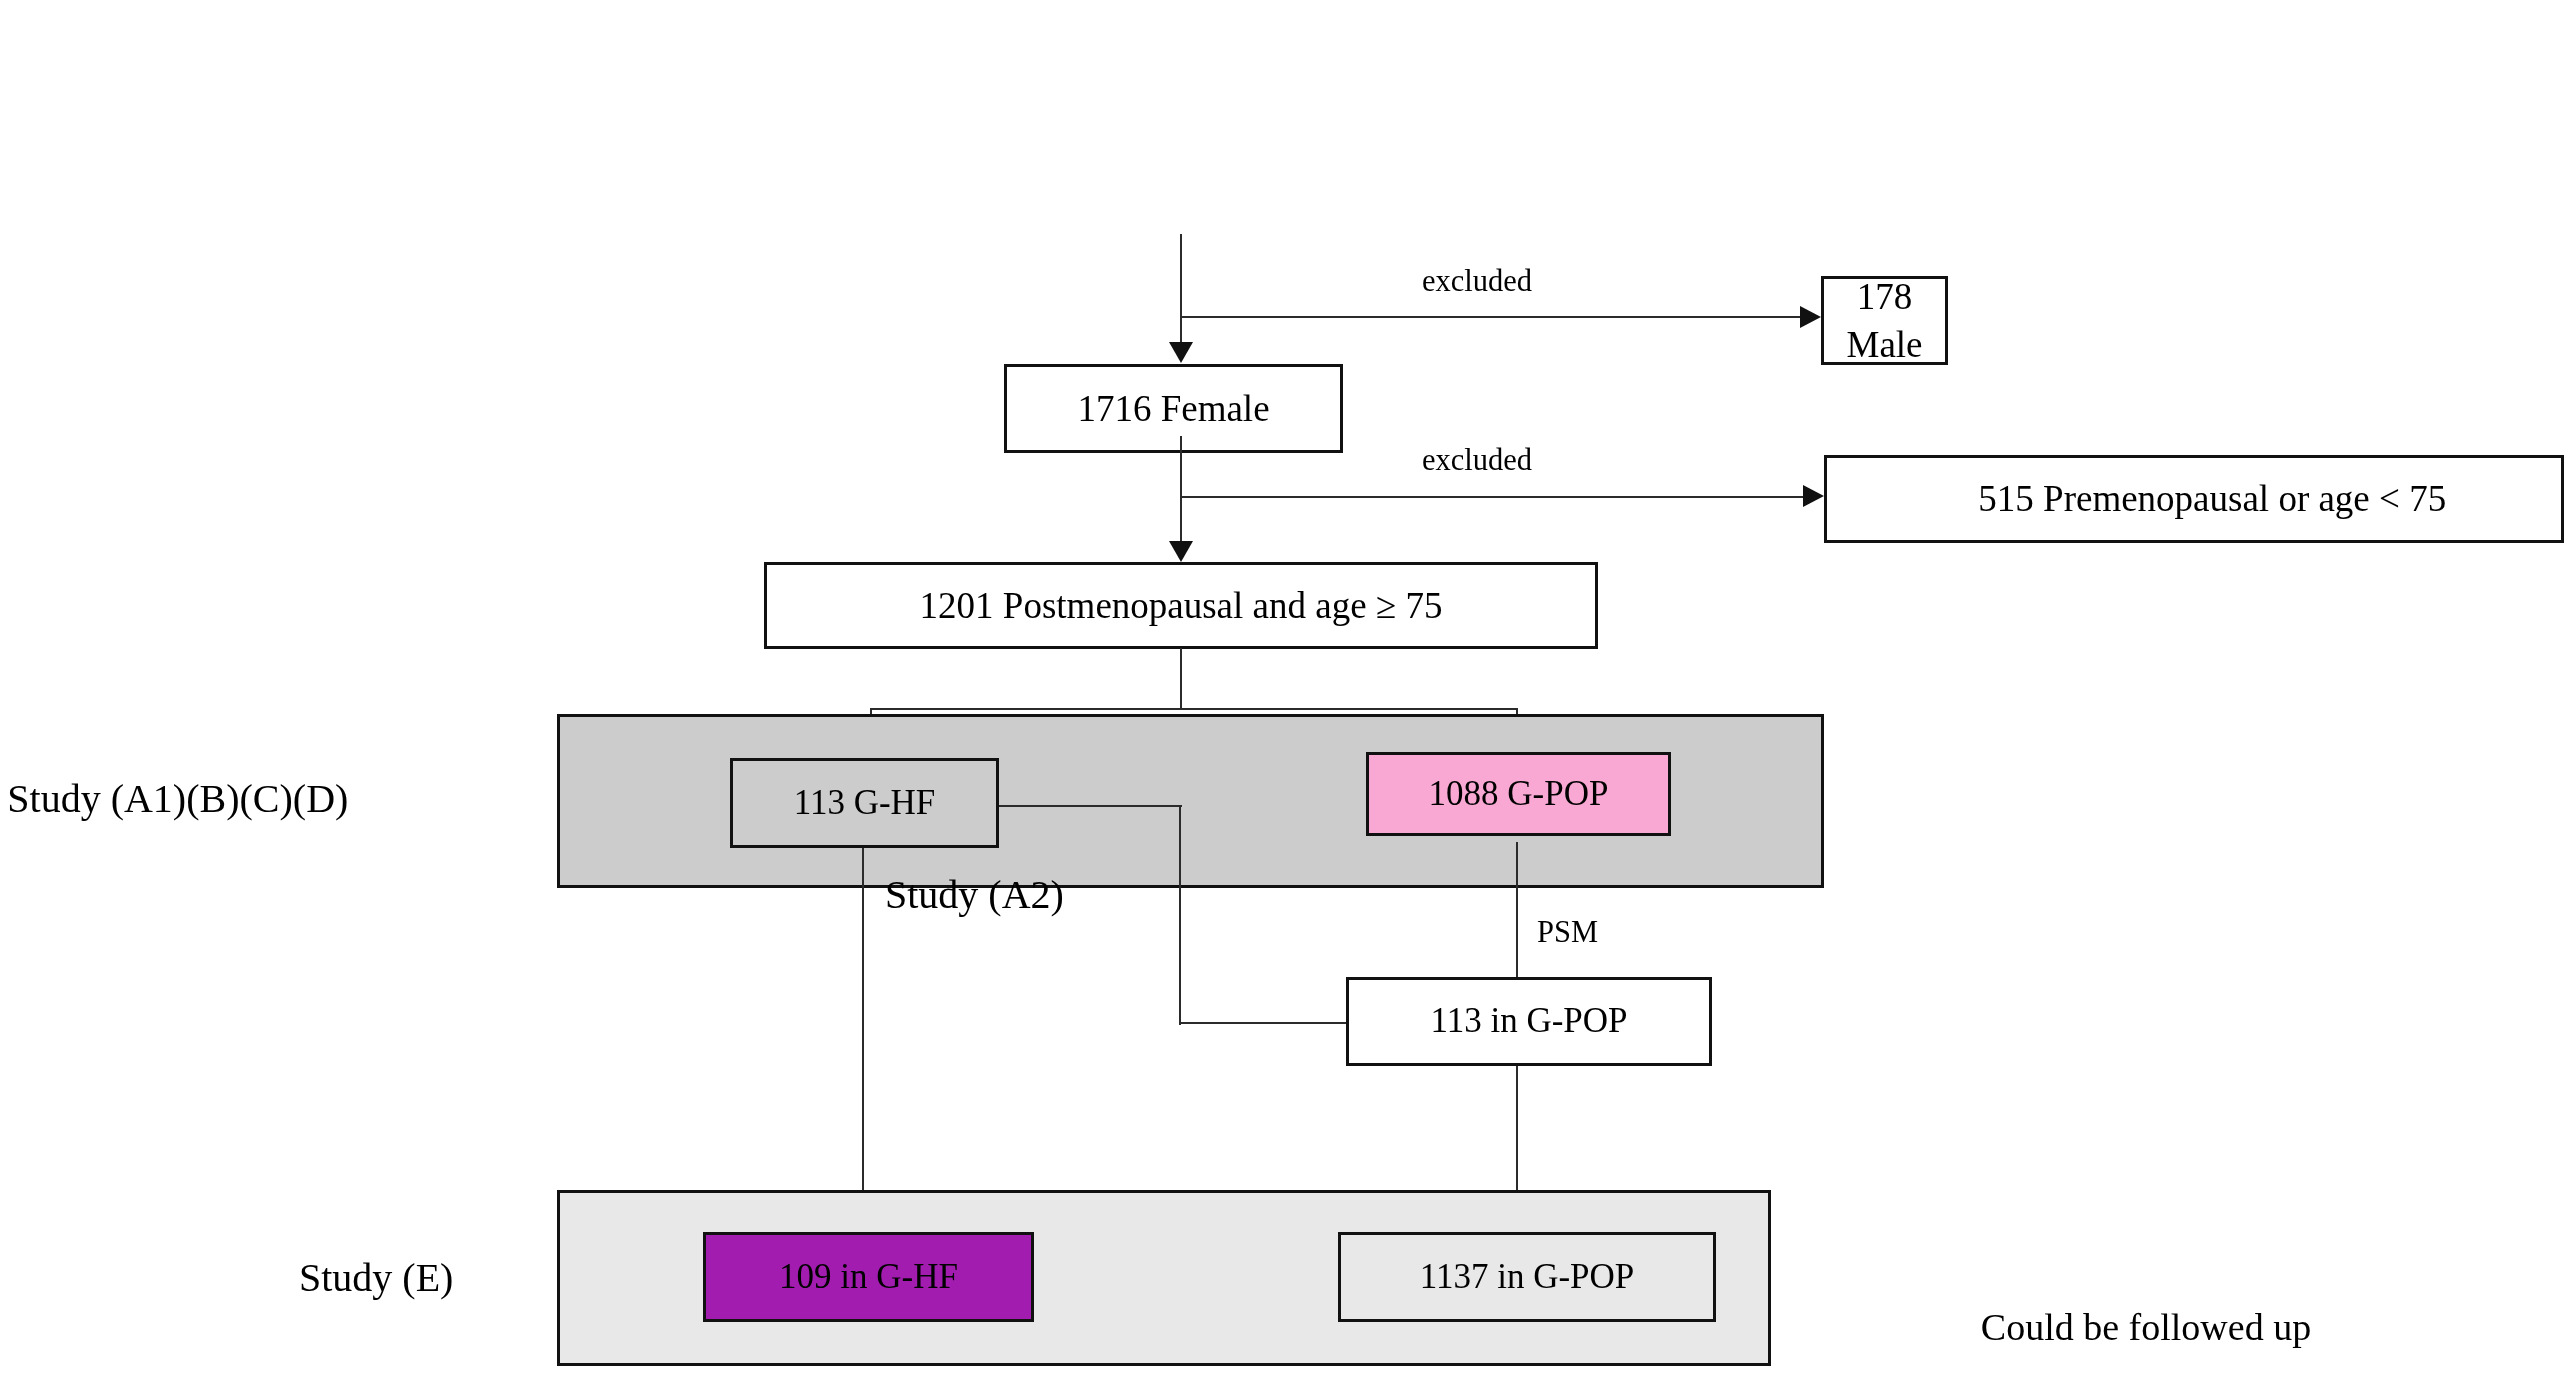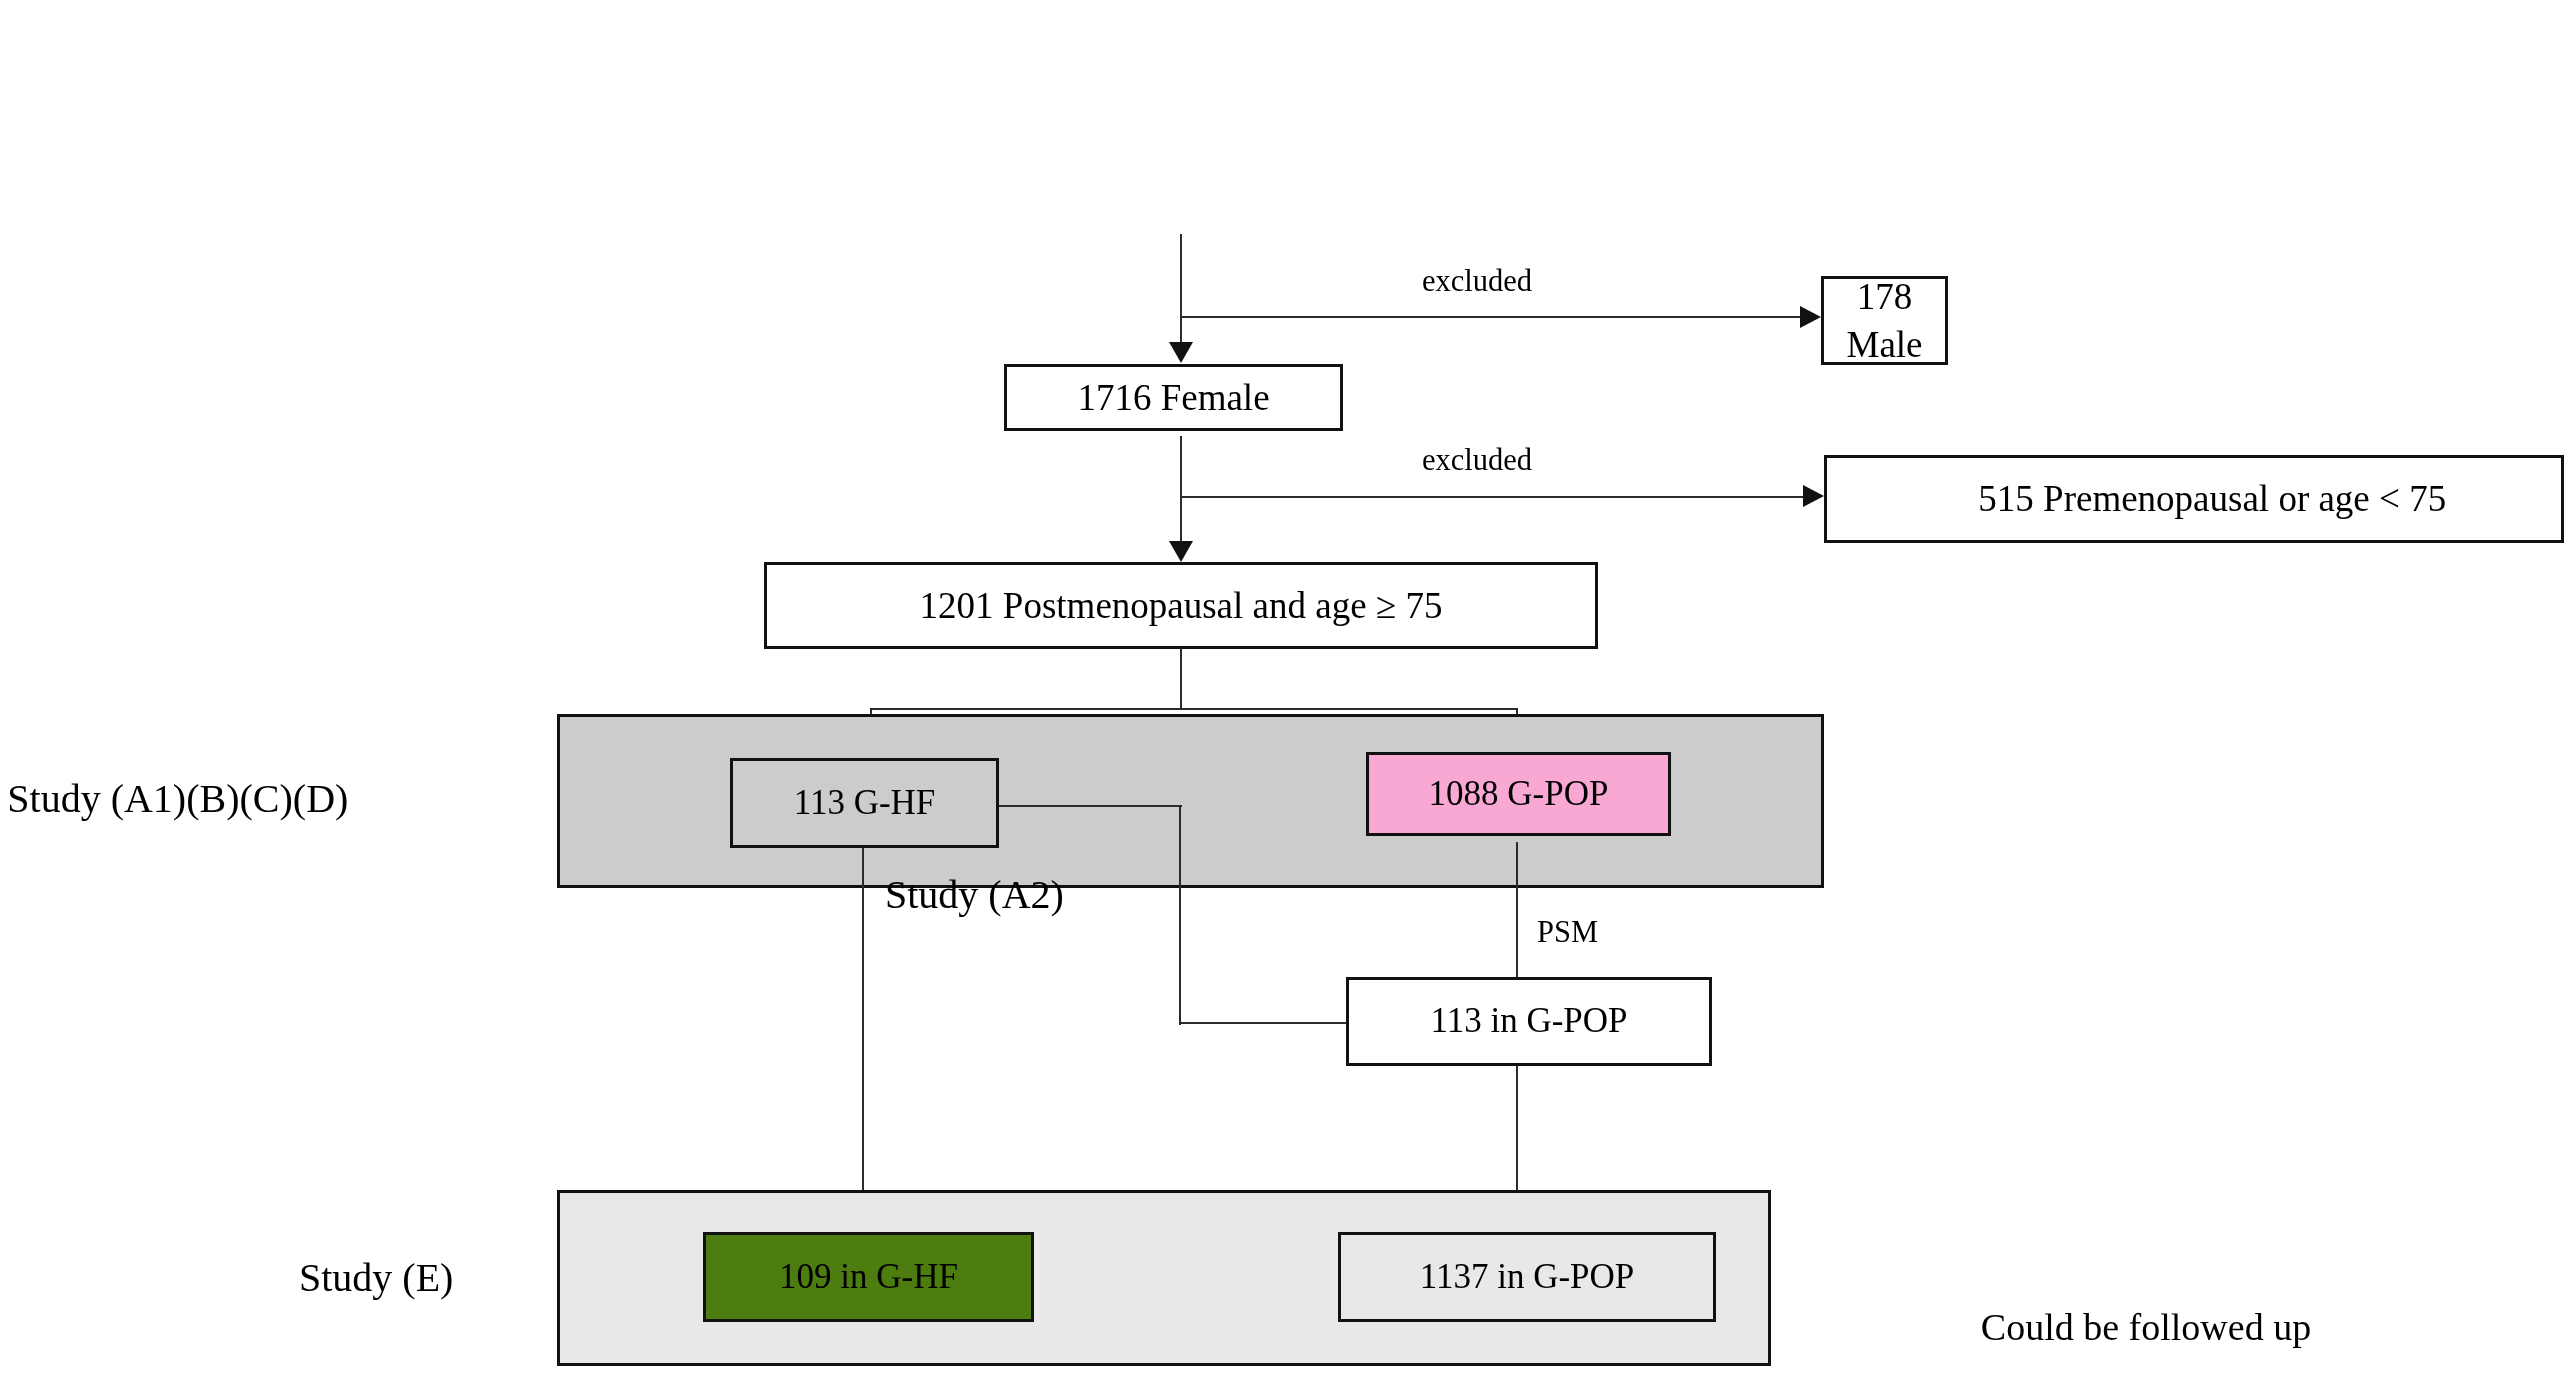--- a/index.html
+++ b/index.html
@@ -70,21 +70,21 @@
   <div class="arrow" style="left:1169px;top:342px;"></div>
 
   <div class="ln h" style="left:1180px;top:316px;width:620px;"></div>
   <div class="arrow-r" style="left:1800px;top:306px;"></div>
   <div class="plain edge-label" style="left:1422px;top:262px;">excluded</div>
 
   <div class="box tbox" id="male-box" style="left:1821px;top:276px;width:127px;height:89px;">
     <span>178 Male</span>
   </div>
 
-  <div class="box tbox" id="female-box" style="left:1004px;top:364px;width:339px;height:67px;">
+  <div class="box tbox" id="female-box" style="left:1004px;top:364px;width:339px;height:89px;">
     <span>1716 Female</span>
   </div>
 
   <div class="ln v" style="left:1180px;top:436px;height:107px;"></div>
   <div class="arrow" style="left:1169px;top:541px;"></div>
 
   <div class="ln h" style="left:1180px;top:496px;width:623px;"></div>
   <div class="arrow-r" style="left:1803px;top:485px;"></div>
   <div class="plain edge-label" style="left:1422px;top:441px;">excluded</div>
 
@@ -127,21 +127,21 @@
   <div class="plain edge-label" style="left:1537px;top:913px;">PSM</div>
 
   <div class="box tbox" id="psm-gpop-box" style="left:1346px;top:977px;width:366px;height:89px;">
     <span>113 in G-POP</span>
   </div>
 
   <div class="band" style="left:557px;top:1190px;width:1214px;height:176px;background:#e8e8e8;"></div>
 
   <div class="plain study-label" style="left:299px;top:1253px;">Study (E)</div>
 
-  <div class="box tbox" id="ghf-final-box" style="left:703px;top:1232px;width:331px;height:90px;background:#4d7c0f;">
+  <div class="box tbox" id="ghf-final-box" style="left:703px;top:1232px;width:331px;height:90px;background:#a21caf;">
     <span>109 in G-HF</span>
   </div>
 
   <div class="box tbox" id="gpop-final-box" style="left:1338px;top:1232px;width:378px;height:90px;background:#e8e8e8;">
     <span>1137 in G-POP</span>
   </div>
 
   <div class="plain note" style="left:1801px;top:1209px;width:690px;">
     <div>Could be followed up</div>
     

